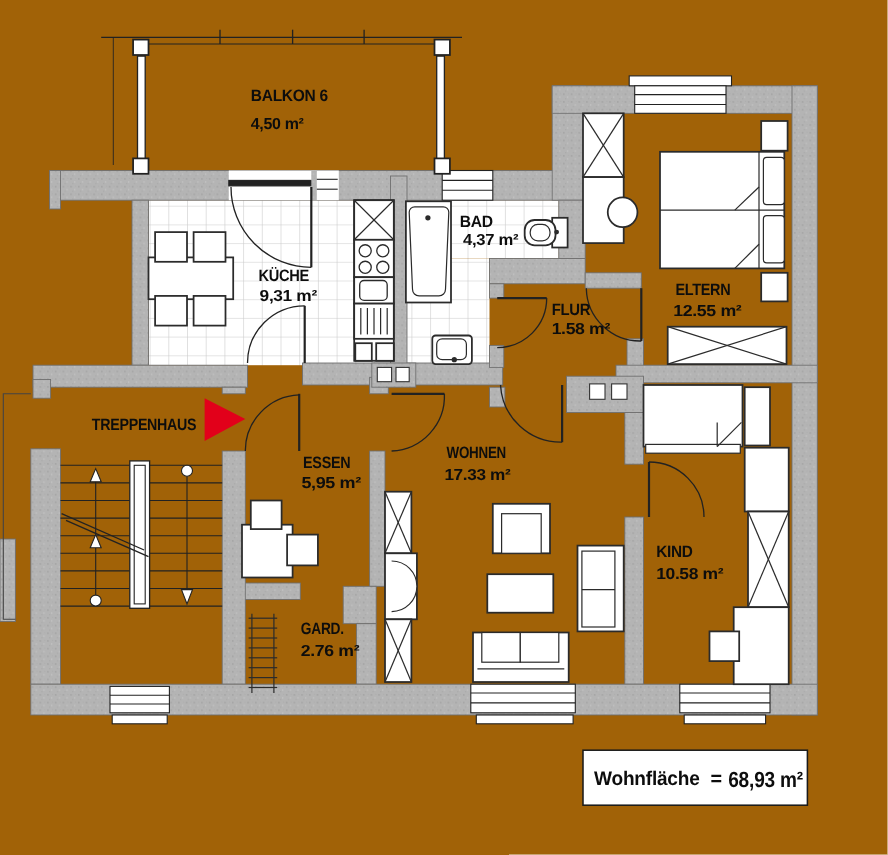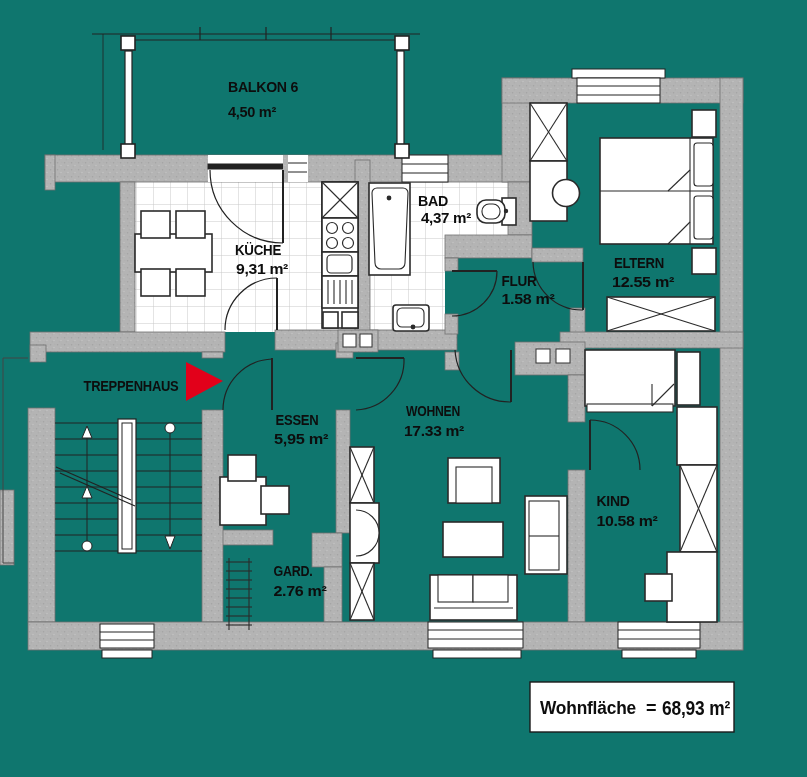--- a/index.html
+++ b/index.html
@@ -1,16 +1,16 @@
 <!DOCTYPE html>
 <html><head>
 <meta charset="utf-8">
 <style>
   html,body{margin:0;padding:0;background:#ffffff;}
-  .page{position:relative;width:807px;height:777px;background:#0f766e;overflow:hidden;
+  .page{position:relative;width:807px;height:777px;background:#a16207;overflow:hidden;
         font-family:"Liberation Sans", sans-serif;}
   svg{display:block}
   text{fill:#0d0d0d;font-family:"Liberation Sans", sans-serif;}
   .room-name{font-size:15px;font-weight:700;letter-spacing:-0.3px;}
   .room-area{font-size:14.5px;font-weight:700;letter-spacing:-0.3px;}
   .total-label{font-size:18px;font-weight:700;letter-spacing:-0.2px;}
   .total-value{font-size:20px;font-weight:700;letter-spacing:-0.2px;}
 </style>
 </head>
 <body>

